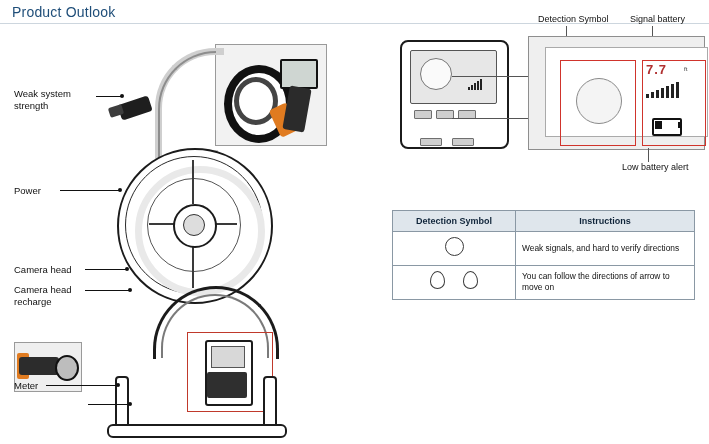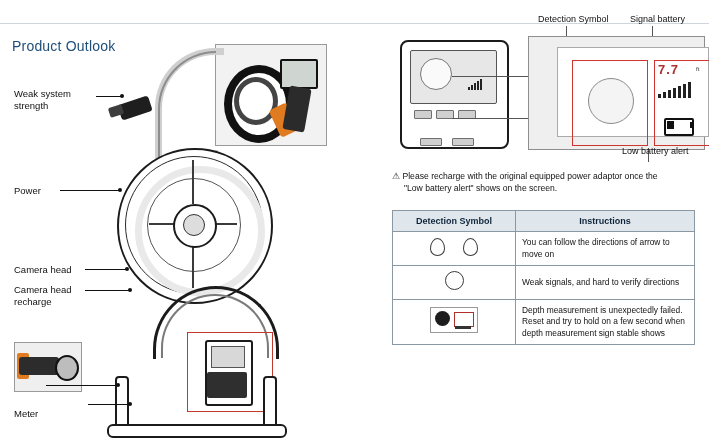--- a/index.html
+++ b/index.html
@@ -9,21 +9,21 @@
     font-family:"Liberation Sans", sans-serif;
     color:#1a1a1a;
     position:relative;
     overflow:hidden;
   }
   .page{position:absolute;left:0;top:0;width:709px;height:444px;}
 
   
   .page-title{
     position:absolute;left:12px;top:4px;
-    font-size:14px;color:#1f4e79;letter-spacing:.2px;margin-top:34px;
+    font-size:14px;color:#1f4e79;letter-spacing:.2px;
   }
   .title-rule{
     position:absolute;left:0;top:23px;width:709px;height:1px;background:#cdd6de;
   }
 
   
   .left-pane{position:absolute;left:0;top:26px;width:385px;height:418px;}
 
   .callout-label{
     position:absolute;font-size:9.5px;line-height:12px;color:#111;
@@ -187,22 +187,22 @@
   }
   .dev-foot{
     position:absolute;height:6px;background:#cfcfcf;border:1px solid #6f6f6f;border-radius:1px;
   }
 
   .zoom-panel{
     position:absolute;left:138px;top:22px;width:175px;height:112px;
     background:#efefef;border:1px solid #8e8e8e;
   }
   .zp-screen{
-    position:absolute;left:28px;top:10px;width:150px;height:88px;
-    background:#fff;border:1px solid #aaa;
+    position:absolute;left:16px;top:10px;width:150px;height:88px;
+    background:#fff;border:1px solid #aaa;padding-left:11px;
   }
   .zp-redbox-left{
     position:absolute;left:14px;top:12px;width:74px;height:84px;border:1px solid #d0342c;
   }
   .zp-bigcircle{
     position:absolute;left:30px;top:30px;width:44px;height:44px;
     border:1px solid #8a8a8a;border-radius:50%;background:#f4f4f4;
   }
   .zp-redbox-right{
     position:absolute;left:96px;top:12px;width:62px;height:84px;border:1px solid #d0342c;
@@ -351,21 +351,21 @@
     <div class="leader" style="left:85px;top:243px;width:42px;"></div>
     <div class="dot" style="left:125px;top:241px;"></div>
 
     <div class="callout-label" style="left:14px;top:258px;width:80px;">
       <span>Camera head</span><br>
       <span>recharge</span>
     </div>
     <div class="leader" style="left:85px;top:264px;width:45px;"></div>
     <div class="dot" style="left:128px;top:262px;"></div>
 
-    <div class="callout-label" style="left:14px;top:354px;margin-top:28px;">Meter</div>
+    <div class="callout-label" style="left:14px;top:354px;">Meter</div>
     <div class="leader" style="left:46px;top:359px;width:72px;"></div>
     <div class="dot" style="left:116px;top:357px;"></div>
 
     <div class="leader" style="left:88px;top:378px;width:42px;"></div>
     <div class="dot" style="left:128px;top:376px;"></div>
   </div>
 
   <div class="right-pane">
 
     <div class="lbl-small" style="left:148px;top:0;">Detection Symbol</div>
@@ -408,58 +408,43 @@
           <div class="sig-bar" style="left:125px;top:36px;width:3px;height:14px;"></div>
           <div class="sig-bar" style="left:130px;top:34px;width:3px;height:16px;"></div>
         </div>
         <div class="zp-batt"></div>
         <div class="zp-batt-fill"></div>
         <div class="zp-batt-tip"></div>
       </div>
     </div>
 
     <div class="connect-line-v" style="left:258px;top:134px;height:14px;"></div>
-    <div class="lbl-small" style="left:232px;top:132px;">Low battery alert</div>
+    <div class="lbl-small" style="left:232px;top:148px;">Low battery alert</div>
   </div>
 
-  <div class="note">
-    <span class="warn">⚠</span>
-    <span>Please recharge with the original equipped power adaptor once the</span><br>
-    <span style="margin-left:12px;display:inline-block;">"Low battery alert" shows on the screen.</span>
-  </div>
 
   <table class="detect">
     <thead>
       <tr>
         <th>Detection Symbol</th>
         <th>Instructions</th>
       </tr>
     </thead>
     <tbody>
       <tr>
         <td class="symcell">
+          <span class="sym-circle"></span>
+        </td>
+        <td>Weak signals, and hard to verify directions</td>
+      </tr>
+      <tr>
+        <td class="symcell">
           <span class="sym-pair">
             <span class="sym-drop"></span>
             <span class="sym-drop"></span>
           </span>
         </td>
         <td>You can follow the directions of arrow to move on</td>
       </tr>
-      <tr>
-        <td class="symcell">
-          <span class="sym-circle"></span>
-        </td>
-        <td>Weak signals, and hard to verify directions</td>
-      </tr>
-      <tr>
-        <td class="symcell">
-          <span class="sym-fail">
-            <span class="a"></span>
-            <span class="b"></span>
-            <span class="c"></span>
-          </span>
-        </td>
-        <td>Depth measurement is unexpectedly failed. Reset and try to hold on a few second when depth measurement sign stable shows</td>
-      </tr>
     </tbody>
   </table>
 
 </div>
 
 </body></html>

